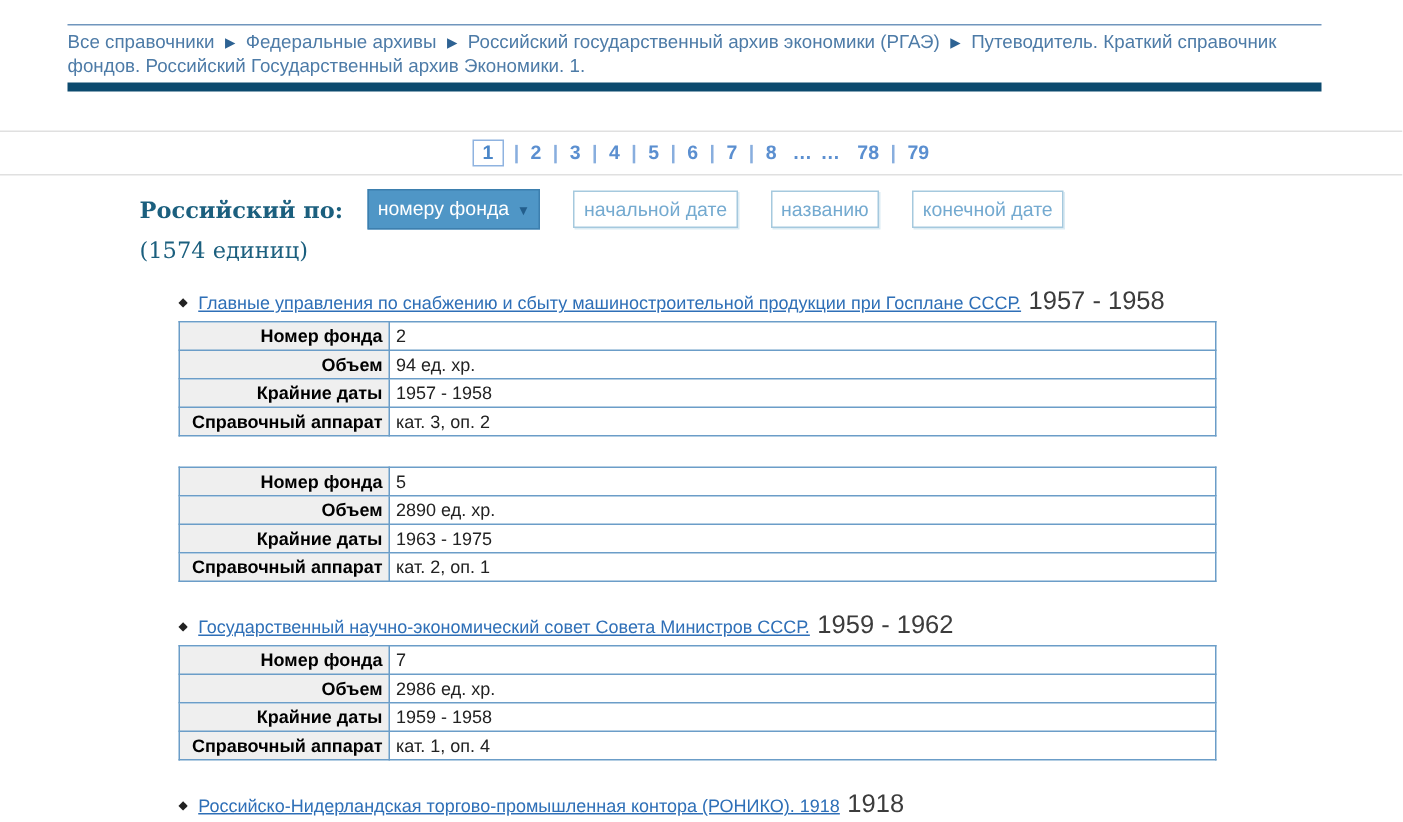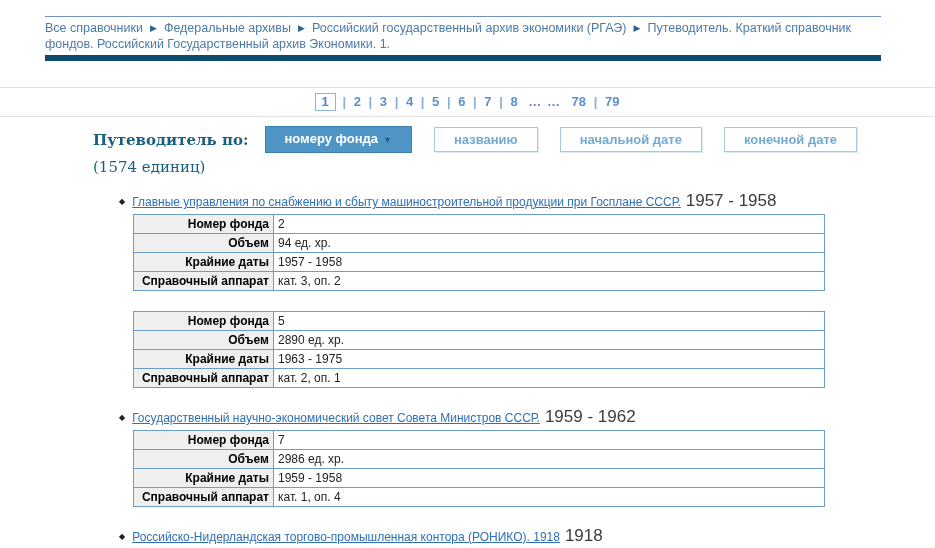--- a/index.html
+++ b/index.html
@@ -33,38 +33,38 @@
 
   
   .sort-section { margin:9px 0 0 93px; }
   .sort-row { display:flex; align-items:center; }
   .sort-label {
     font-family:"DejaVu Serif", serif; font-weight:bold;
     font-size:15px; color:#1b5f7e; margin-right:16px; white-space:nowrap;
   }
   .btn {
     display:inline-block; font-size:13px; line-height:15px;
-    padding:4px 19px; margin-right:22px; cursor:pointer; white-space:nowrap;font-weight:bold;
+    padding:4px 6px; margin-right:22px; cursor:pointer; white-space:nowrap;
   }
   .btn-active { background:#4f96c6; border:1px solid #3d7fae; color:#ffffff; }
   .btn-active .arrow { color:#235e8c; font-size:9px; margin-left:5px; }
   .btn-outline { background:#ffffff; border:1px solid #a5c9de; color:#74aad0; box-shadow:1px 1px 0 #dcebf3; }
   .sort-count {
     font-family:"DejaVu Serif", serif; font-weight:normal;
     font-size:15px; color:#1b5f7e; margin-top:5px;
   }
 
   
   .entries { margin:16px 0 0 119px; }
   .entry { margin-bottom:20px; }
   .entry-title { line-height:17px; margin-bottom:3px; }
   .bullet { color:#222; font-size:8px; vertical-align:2px; margin-right:7px; }
   .entry-link { color:#2e6fb7; text-decoration:underline; font-size:12px; cursor:pointer; }
   .entry-dates { color:#3c3c3c; font-size:17px; margin-left:5px; }
-  .fond-table { border-collapse:collapse; width:692px; margin-left:14px; table-layout:fixed; }
+  .fond-table { border-collapse:collapse; width:692px; table-layout:fixed; }
   .fond-table td {
     border:1px solid #6b9dc8; font-size:12px; line-height:14px; padding:2px 4px;
     overflow:hidden; white-space:nowrap;
   }
   td.lbl { background:#efefef; font-weight:bold; text-align:right; width:140px; color:#000; }
   td.val { color:#222; }
 </style>
 </head>
 <body>
 
@@ -89,24 +89,24 @@
   <span class="pg-sep">|</span>
   <a class="pg-link">8</a>
   <span class="pg-ellipsis">… …</span>
   <a class="pg-link">78</a>
   <span class="pg-sep">|</span>
   <a class="pg-link">79</a>
 </div>
 
 <div class="sort-section">
   <div class="sort-row">
-    <span class="sort-label">Путеводитель по:</span>
+    <span class="sort-label">Российский по:</span>
     <span class="btn btn-active"><span>номеру фонда</span><span class="arrow">▼</span></span>
+    <span class="btn btn-outline">начальной дате</span>
     <span class="btn btn-outline">названию</span>
-    <span class="btn btn-outline">начальной дате</span>
     <span class="btn btn-outline">конечной дате</span>
   </div>
   <div class="sort-count">(1574 единиц)</div>
 </div>
 
 <div class="entries">
 
   <div class="entry">
     <div class="entry-title">
       <span class="bullet">◆</span><a class="entry-link">Главные управления по снабжению и сбыту машиностроительной продукции при Госплане СССР.</a><span class="entry-dates">1957 - 1958</span>

